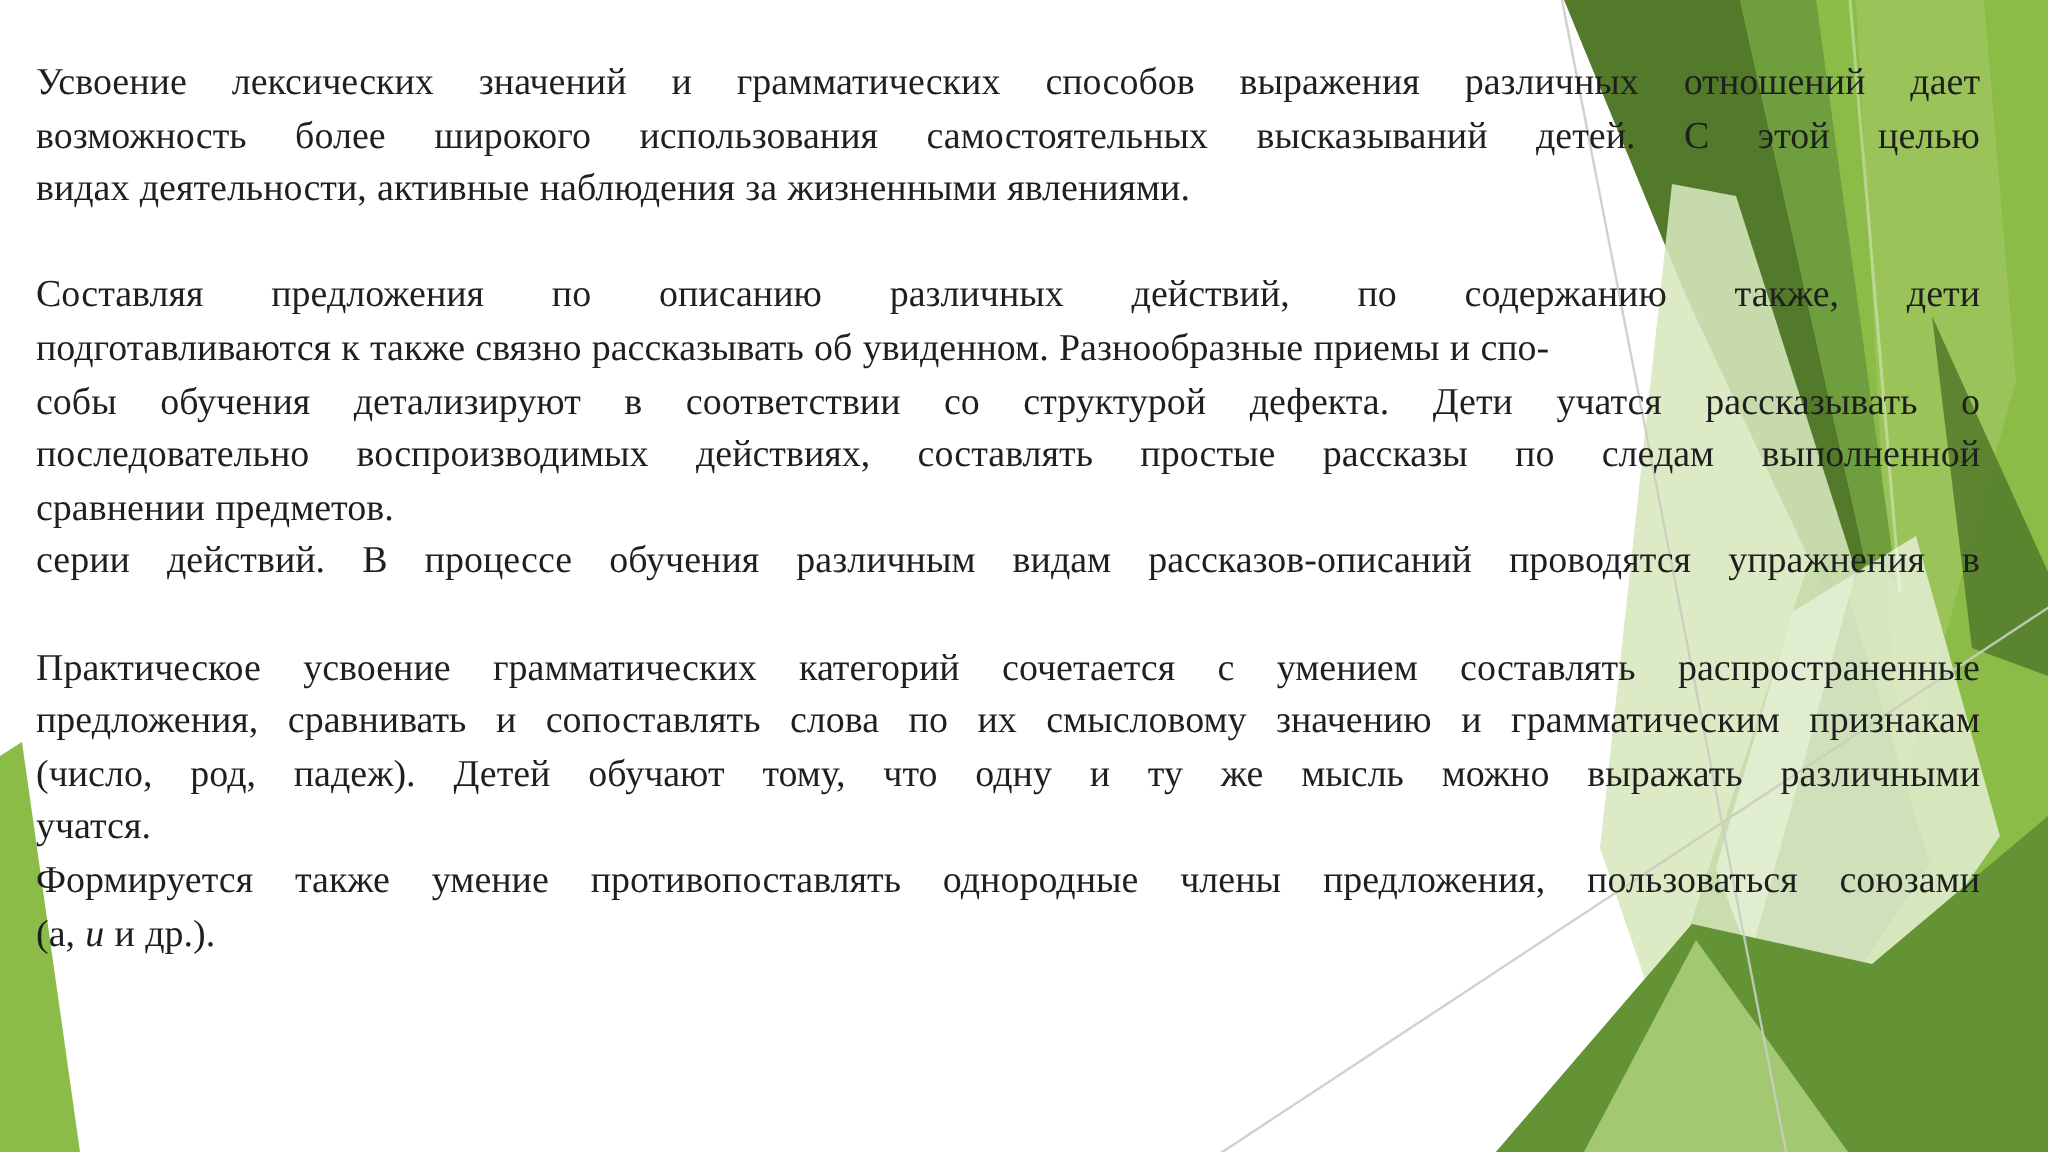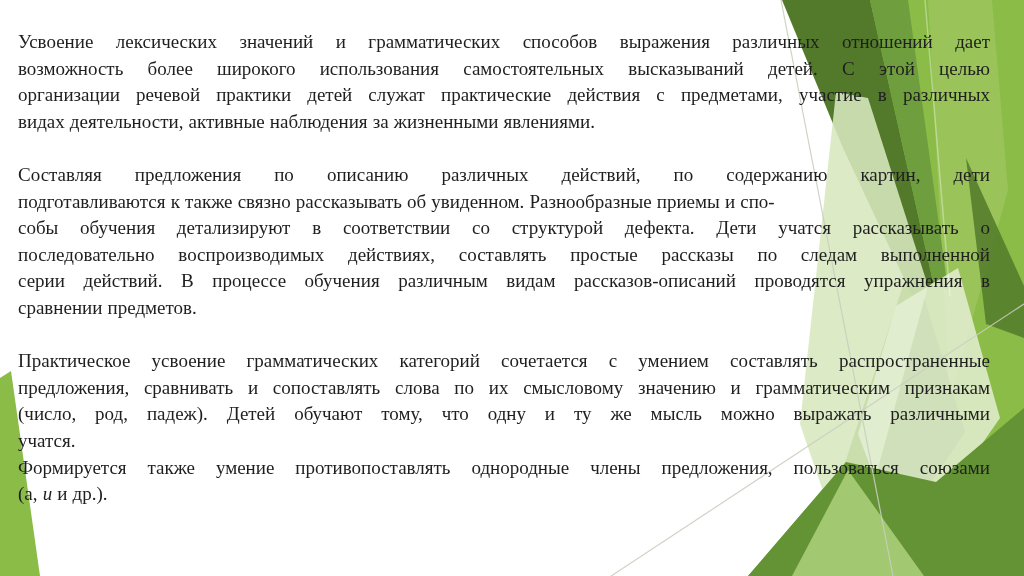--- a/index.html
+++ b/index.html
@@ -69,32 +69,31 @@
     <line x1="1036" y1="296" x2="596" y2="586" stroke="#c9cfc0" stroke-width="1.2" opacity="0.9"></line>
     <line x1="925" y1="0" x2="950" y2="296" stroke="#ffffff" stroke-width="1.5" opacity="0.35"></line>
 
     <polygon points="0,378 11,371 40,576 0,576" fill="#8abc47"></polygon>
   </svg>
 
   <div class="text-block">
       <div class="para gap">
         <div class="ln">Усвоение лексических значений и грамматических способов выражения различных отношений дает</div>
         <div class="ln">возможность более широкого использования самостоятельных высказываний детей. С этой целью</div>
-        <div class="ln">организации речевой практики детей служат практические действия с предметами, участие в различных</div>
         <div class="ln last">видах деятельности, активные наблюдения за жизненными явлениями.</div>
       </div>
       <div class="para">
-        <div class="ln">Составляя предложения по описанию различных действий, по содержанию картин, дети</div>
+        <div class="ln">Составляя предложения по описанию различных действий, по содержанию также, дети</div>
         <div class="ln last">подготавливаются к также связно рассказывать об увиденном. Разнообразные приемы и спо-</div>
       </div>
       <div class="para gap">
         <div class="ln">собы обучения детализируют в соответствии со структурой дефекта. Дети учатся рассказывать о</div>
         <div class="ln">последовательно воспроизводимых действиях, составлять простые рассказы по следам выполненной</div>
+        <div class="ln last">сравнении предметов.</div>
         <div class="ln">серии действий. В процессе обучения различным видам рассказов-описаний проводятся упражнения в</div>
-        <div class="ln last">сравнении предметов.</div>
       </div>
       <div class="para">
         <div class="ln">Практическое усвоение грамматических категорий сочетается с умением составлять распространенные</div>
         <div class="ln">предложения, сравнивать и сопоставлять слова по их смысловому значению и грамматическим признакам</div>
         <div class="ln">(число, род, падеж). Детей обучают тому, что одну и ту же мысль можно выражать различными</div>
         <div class="ln last">учатся.</div>
       </div>
       <div class="para">
         <div class="ln">Формируется также умение противопоставлять однородные члены предложения, пользоваться союзами</div>
         <div class="ln last"><span>(а, </span><i>и</i><span> и др.).</span></div>

